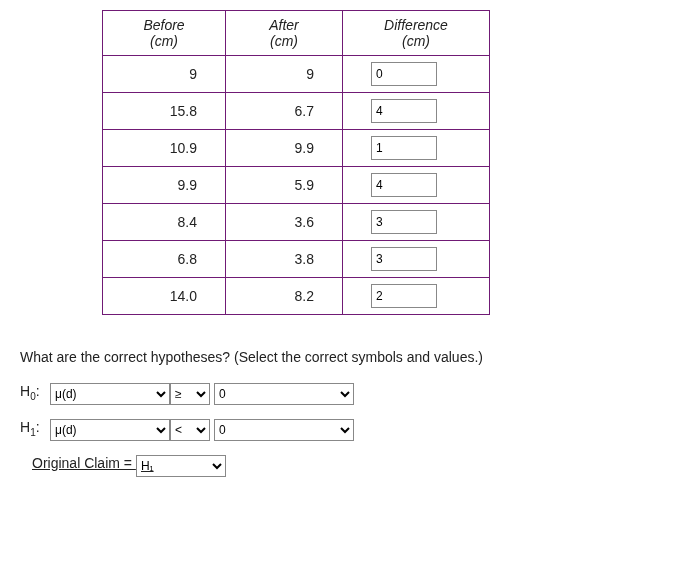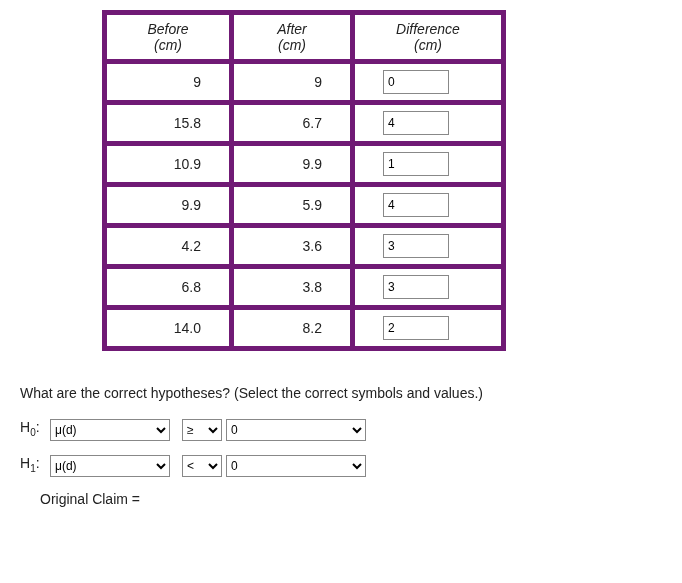--- a/index.html
+++ b/index.html
@@ -9,21 +9,21 @@
     margin: 0;
     padding: 10px 20px 20px 20px;
     width: 642px;
   }
   table {
     border-collapse: collapse;
     margin-left: 82px;
     margin-top: 0;
   }
   th, td {
-    border: 5px solid #701a75;
+    border: 1px solid #701a75;
     padding: 6px 28px;
     text-align: right;
     height: 24px;
     box-sizing: content-box;
   }
   th {
     font-weight: normal;
     font-style: italic;
     text-align: center;
   }
@@ -51,25 +51,25 @@
     align-items: flex-start;
   }
   .hyp-label { width: 30px; }
   select, input[type="text"] {
     font-family: inherit;
     font-size: 12px;
     border: 1px solid #888;
     background: #fff;
   }
   select { height: 22px; }
-  .sel-param { width: 120px; margin-right: 12px; }
+  .sel-param { width: 120px; margin-right: 0; }
   .sel-op    { width: 40px;  margin-right: 4px; }
   .sel-val   { width: 140px; }
   .sel-claim { width: 90px; }
-  .orig-row  { margin-left: 20px; margin-bottom: 10px; }
+  .orig-row  { margin-left: 12px; margin-bottom: 10px; text-decoration: underline; }
   .df-row    { margin-top: 26px; }
   .df-input  { width: 52px; height: 18px; padding: 1px 4px; }
   sub { font-size: 10px; }
 </style>
 </head>
 <body>
 
 <table>
   <thead>
     <tr>
@@ -93,21 +93,21 @@
         <td class="before">10.9</td>
         <td class="after">9.9</td>
         <td class="diff"><input type="text" class="diff-input" value="1" style=""></td>
       </tr>
       <tr>
         <td class="before">9.9</td>
         <td class="after">5.9</td>
         <td class="diff"><input type="text" class="diff-input" value="4" style=""></td>
       </tr>
       <tr>
-        <td class="before">4.2</td>
+        <td class="before">8.4</td>
         <td class="after">3.6</td>
         <td class="diff"><input type="text" class="diff-input" value="3" style=""></td>
       </tr>
       <tr>
         <td class="before">6.8</td>
         <td class="after">3.8</td>
         <td class="diff"><input type="text" class="diff-input" value="3" style=""></td>
       </tr>
       <tr>
         <td class="before">14.0</td>
@@ -133,15 +133,16 @@
     <span class="hyp-label">
       <span>H</span><sub>1</sub><span>:</span>
     </span>
     <select class="sel-param"><option>μ(d)</option></select>
     <select class="sel-op"><option>&lt;</option></select>
     <select class="sel-val"><option>0</option></select>
   </div>
 
   <div class="hyp-row orig-row">
     <span>Original Claim = </span>&nbsp;
+    <select class="sel-claim"><option>H₁</option></select>
   </div>
 
 </div>
 
 </body></html>

